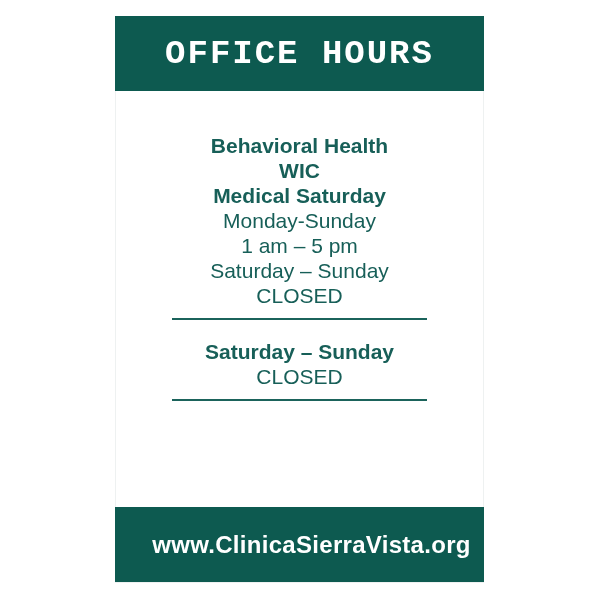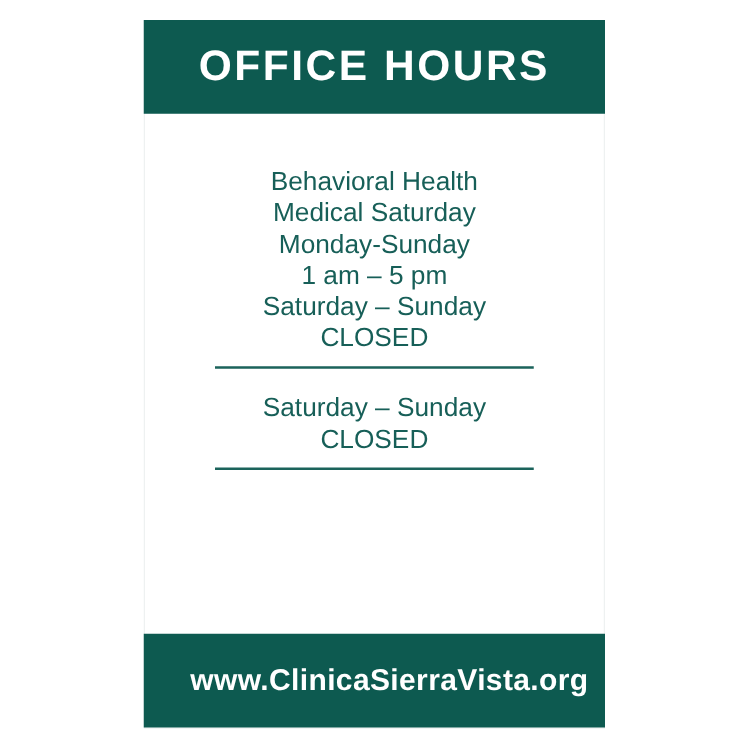--- a/index.html
+++ b/index.html
@@ -19,41 +19,41 @@
     left: 115px; top: 16px;
     width: 369px; height: 567px;
     background: #ffffff;
     border: 1px solid #eef1f1;
   }
   .header-bar {
     position: absolute;
     left: -1px; top: -1px;
     width: 369px; height: 75px;
     background: #0d5a50;
-    display: flex; align-items: center; justify-content: center;
+    display: flex; align-items: center; justify-content: center; font-family: Liberation Mono, monospace;
   }
   .header-bar .title {
     color: #ffffff;
     font-weight: bold;
     font-size: 34px;
     letter-spacing: 2px;
     white-space: nowrap;
   }
   .sign-body {
     position: absolute;
     left: 0; top: 74px;
     width: 367px;
     padding-top: 42px;
     text-align: center;
     color: #175f58;
     font-size: 21px;
     line-height: 25px;
   }
   .hours-line { display: block; white-space: nowrap; }
-  .hours-line.bold { font-weight: normal; }
+  .hours-line.bold { font-weight: bold; }
   .divider {
     width: 255px;
     height: 0;
     border-top: 2px solid #1b635b;
     margin: 10px auto 19px auto;
   }
   .divider.last { margin-bottom: 0; }
   .footer-bar {
     position: absolute;
     left: -1px; bottom: 0;
@@ -77,20 +77,21 @@
   <div class="sign-card">
 
     <div class="header-bar">
       <span class="title">OFFICE HOURS</span>
     </div>
 
     <div class="sign-body">
 
       <div>
         <span class="hours-line bold">Behavioral Health</span>
+        <span class="hours-line bold">WIC</span>
         <span class="hours-line bold">Medical Saturday</span>
         <span class="hours-line">Monday-Sunday</span>
         <span class="hours-line">1 am – 5 pm</span>
         <span class="hours-line">Saturday – Sunday</span>
         <span class="hours-line">CLOSED</span>
       </div>
 
       <div class="divider"></div>
 
       <div>

